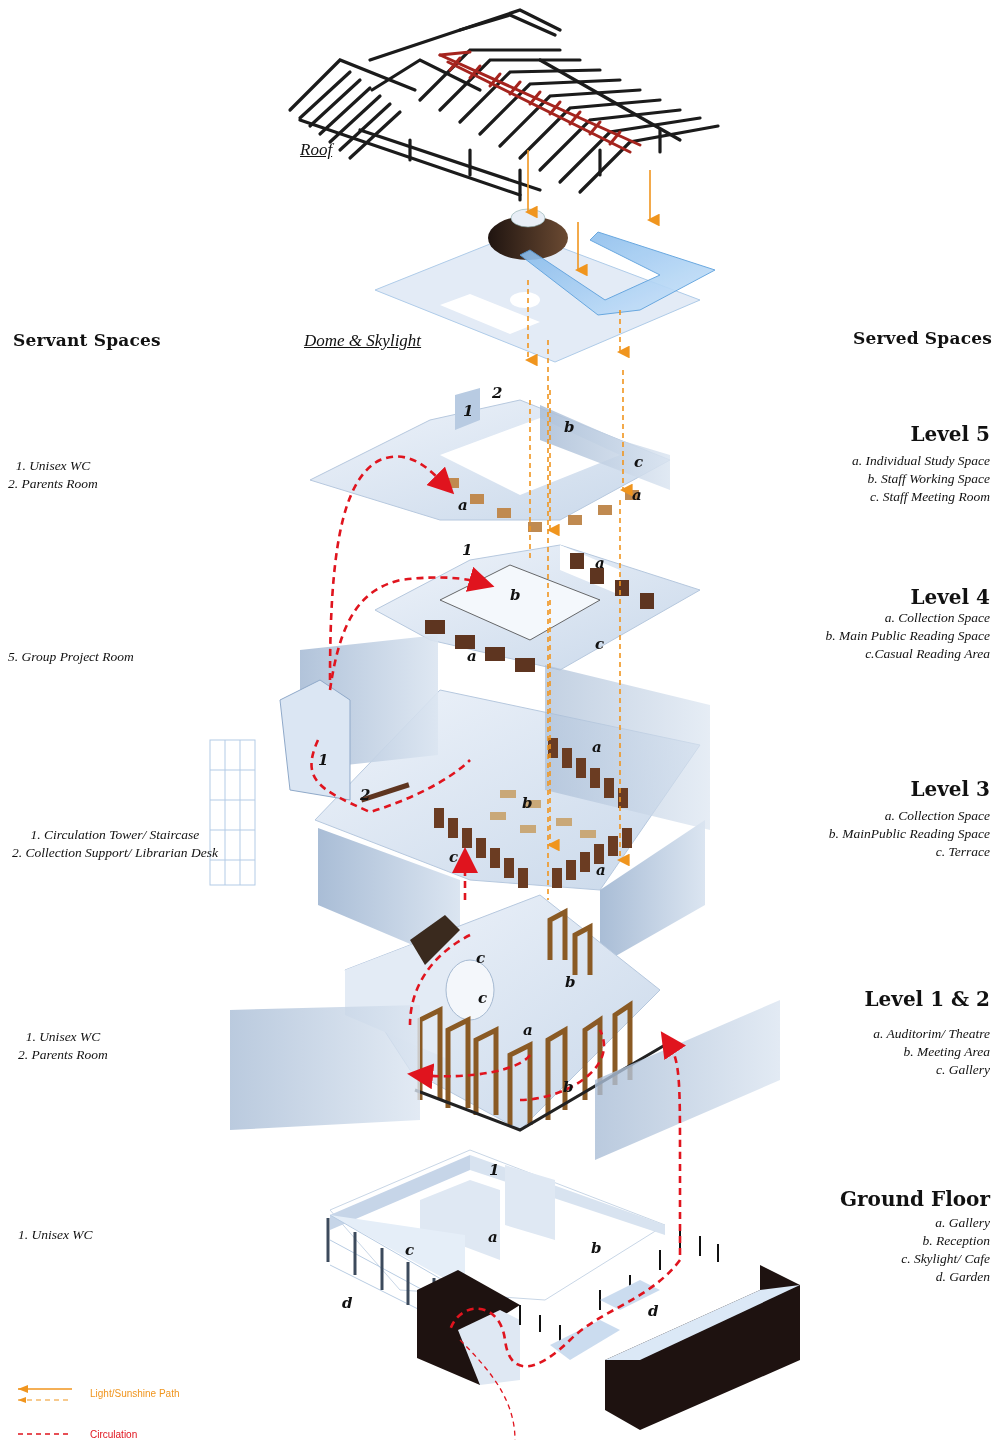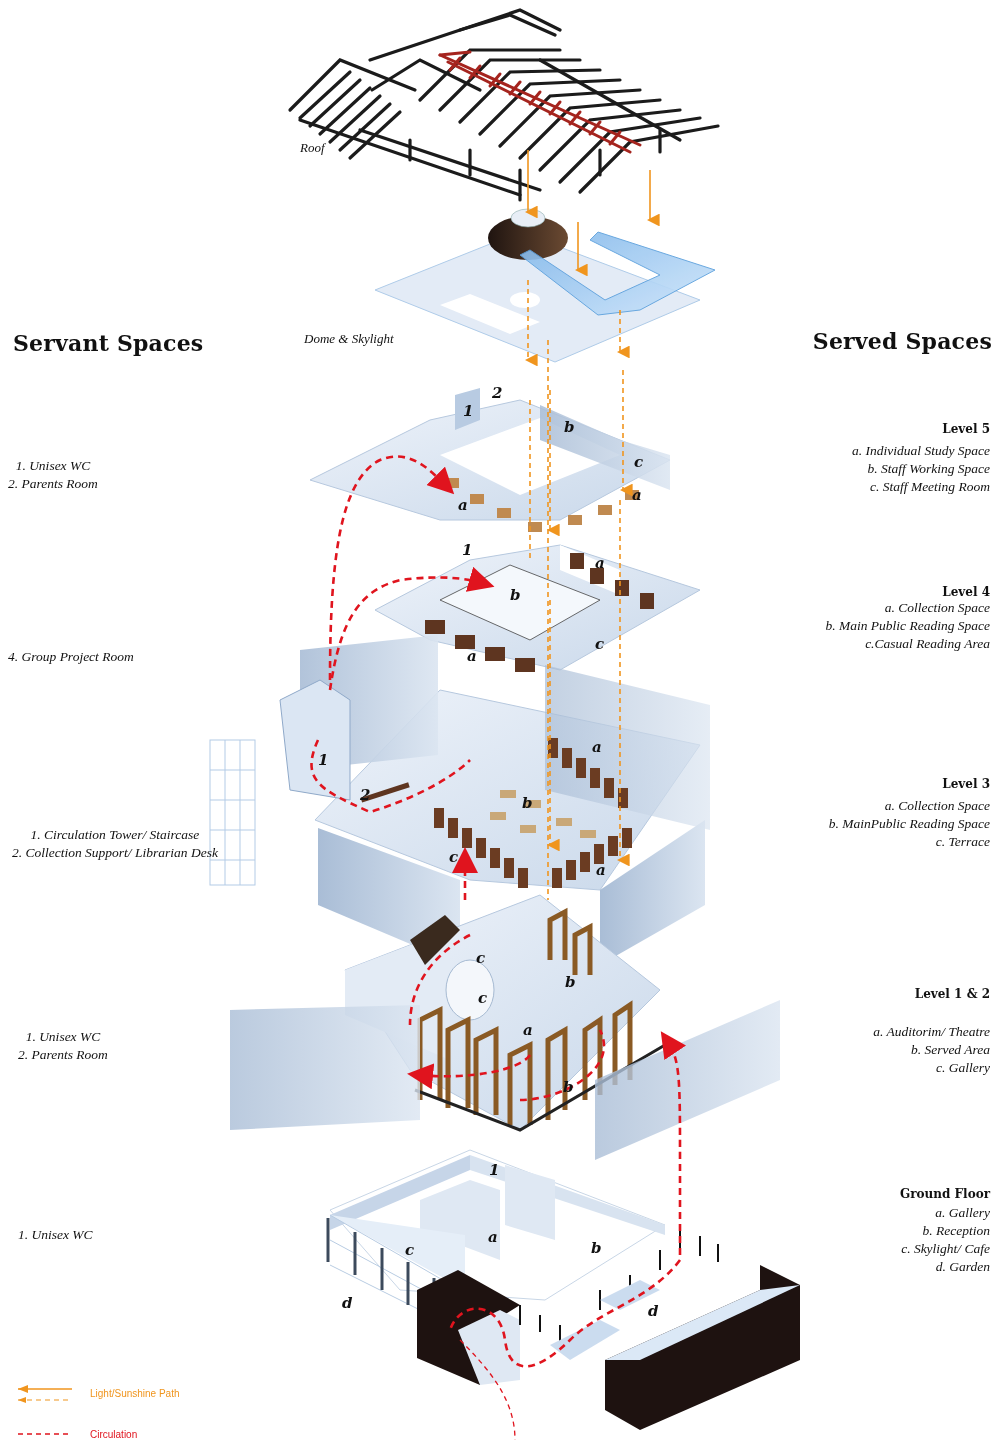--- a/index.html
+++ b/index.html
@@ -1,23 +1,23 @@
 <!DOCTYPE html>
 <html><head>
 <meta charset="utf-8">
 <style>
   html,body{margin:0;padding:0;background:#ffffff;}
   body{width:996px;height:1448px;position:relative;overflow:hidden;font-family:"DejaVu Serif","Liberation Serif",serif;color:#111;}
   .abs{position:absolute;}
-  .h-side{font-family:"DejaVu Serif",serif;font-weight:bold;font-size:22px;letter-spacing:0.2px;}
-  .h-level{font-family:"DejaVu Serif",serif;font-weight:bold;font-size:12px;text-align:right;}
+  .h-side{font-family:"DejaVu Serif",serif;font-weight:bold;font-size:17px;letter-spacing:0.2px;}
+  .h-level{font-family:"DejaVu Serif",serif;font-weight:bold;font-size:20px;text-align:right;}
   .item{font-family:"Liberation Serif",serif;font-style:italic;font-size:13.5px;line-height:18px;text-align:center;}
   .right-block{right:6px;text-align:right;}
   .right-block .item{text-align:right;}
-  .layer-label{font-family:"Liberation Serif",serif;font-style:italic;font-size:13px;}
+  .layer-label{font-family:"Liberation Serif",serif;font-style:italic;font-size:17px;text-decoration:underline;}
   .legend-text{font-family:Liberation Sans, sans-serif;font-size:10px;}
   .tag{font-family:"DejaVu Serif",serif;font-style:italic;font-weight:bold;font-size:15px;fill:#111;}
   svg{position:absolute;left:0;top:0;}
 </style>
 </head>
 <body>
 
 <svg width="996" height="1448" viewBox="0 0 996 1448">
   <defs>
     <linearGradient id="floorG" x1="0" y1="0" x2="1" y2="1">
@@ -303,21 +303,21 @@
 <div class="abs layer-label" style="left:300px;top:140px;">Roof</div>
 <div class="abs layer-label" style="left:304px;top:331px;">Dome &amp; Skylight</div>
 
 <div class="abs h-side" style="left:13px;top:330px;">Servant Spaces</div>
 
 <div class="abs" style="left:8px;top:457px;">
   <div class="item">1. Unisex WC</div>
   <div class="item">2. Parents Room</div>
 </div>
 <div class="abs" style="left:8px;top:648px;">
-  <div class="item">4. Group Project Room</div>
+  <div class="item">5. Group Project Room</div>
 </div>
 <div class="abs" style="left:12px;top:826px;">
   <div class="item">1. Circulation Tower/ Staircase</div>
   <div class="item">2. Collection Support/ Librarian Desk</div>
 </div>
 <div class="abs" style="left:18px;top:1028px;">
   <div class="item">1. Unisex WC</div>
   <div class="item">2. Parents Room</div>
 </div>
 <div class="abs" style="left:18px;top:1226px;">
@@ -338,23 +338,23 @@
   <div class="item">b. Main Public Reading Space</div>
   <div class="item">c.Casual Reading Area</div>
 </div>
 <div class="abs right-block" style="top:777px;">
   <div class="h-level" style="margin-bottom:6px;">Level 3</div>
   <div class="item">a. Collection Space</div>
   <div class="item">b. MainPublic Reading Space</div>
   <div class="item">c. Terrace</div>
 </div>
 <div class="abs right-block" style="top:987px;">
-  <div class="h-level" style="margin-bottom:22px;">Level 1 &amp; 2</div>
+  <div class="h-level" style="margin-bottom:14px;">Level 1 &amp; 2</div>
   <div class="item">a. Auditorim/ Theatre</div>
-  <div class="item">b. Served Area</div>
+  <div class="item">b. Meeting Area</div>
   <div class="item">c. Gallery</div>
 </div>
 <div class="abs right-block" style="top:1187px;">
   <div class="h-level" style="margin-bottom:3px;">Ground Floor</div>
   <div class="item">a. Gallery</div>
   <div class="item">b. Reception</div>
   <div class="item">c. Skylight/ Cafe</div>
   <div class="item">d. Garden</div>
 </div>
 

